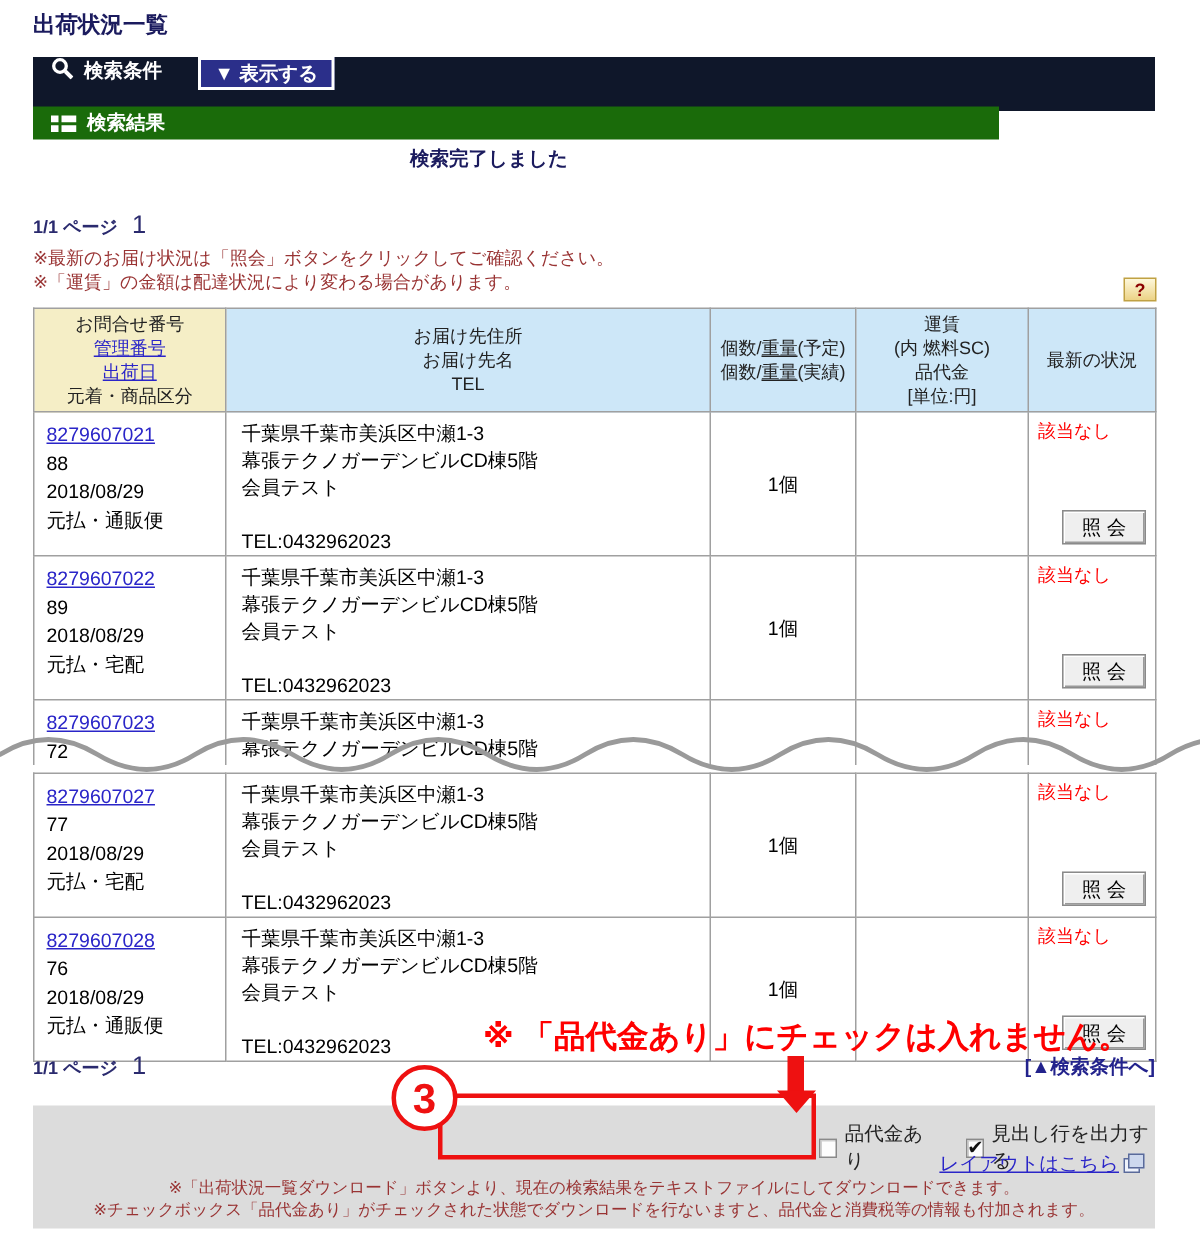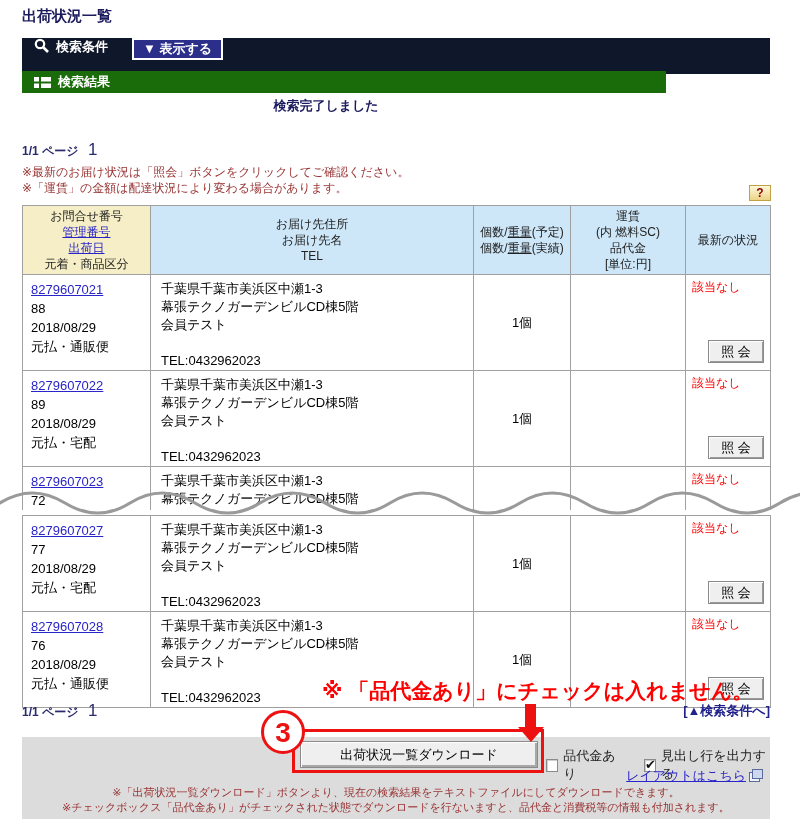--- a/index.html
+++ b/index.html
@@ -319,21 +319,20 @@
   <span class="pnum">1</span>
 </div>
 
 <div class="abs annot-text">※ 「品代金あり」にチェックは入れません。</div>
 <div class="abs annot-arrow-stem"></div>
 <div class="abs annot-arrow-head"></div>
 
 <div class="abs back-link">[▲検索条件へ]</div>
 
 <div class="abs panel">
-  <button class="dl-btn">出荷状況一覧ダウンロード</button>
   <div class="chk-row">
     <span class="checkbox"></span>
     <span>品代金あり</span>
     <span class="chk-gap"></span>
     <span class="checkbox checked"></span>
     <span>見出し行を出力する</span>
   </div>
   <div class="layout-line">
     <a class="layout-link">レイアウトはこちら</a><span class="win-icon"></span>
   </div>

